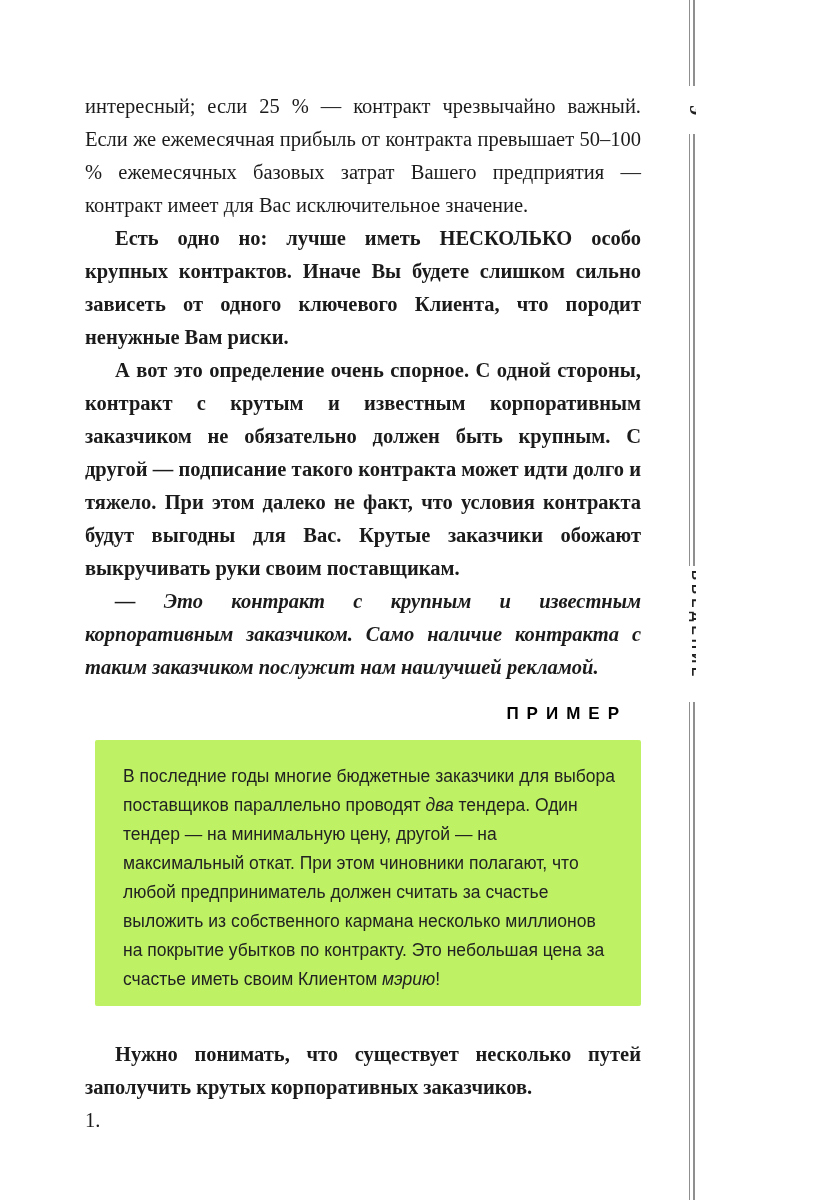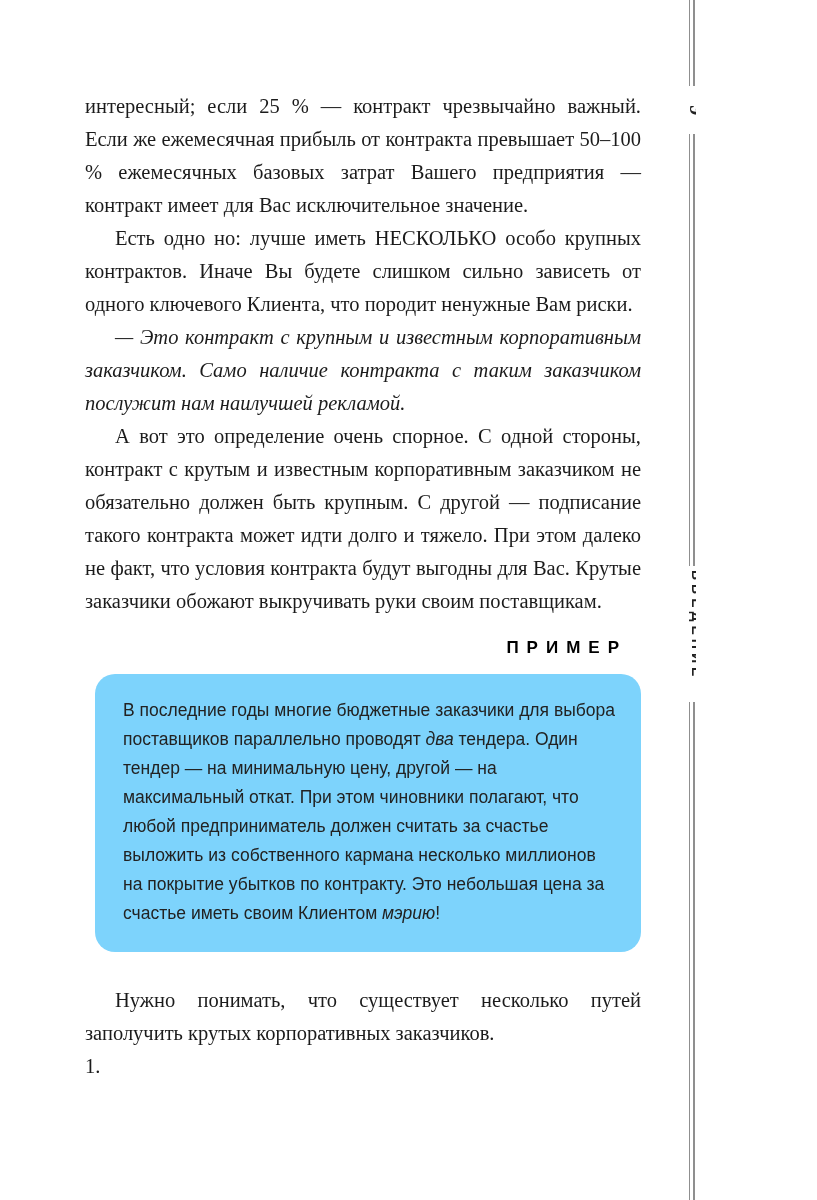--- a/index.html
+++ b/index.html
@@ -22,36 +22,36 @@
     top: 90px;
     width: 556px;
   }
   .para {
     margin: 0;
     font-size: 20.5px;
     line-height: 33px;
     text-align: justify;
     color: #1b1b1b;
   }
-  .para.indent { text-indent: 30px; }
+  .para.indent { text-indent: 30px; font-weight: bold; }
   .para em { font-style: italic; }
   .example-heading {
     margin: 20px 14px 16px 0;
     text-align: right;
     font-family: "Liberation Sans", sans-serif;
     font-size: 17px;
     font-weight: bold;
     letter-spacing: 8px;
     color: #000000;
   }
   .example-box {
     margin-left: 10px;
-    background: #7dd3fc;
-    border-radius: 20px;
-    padding: 22px 26px 24px 28px;
+    background: #bef264;
+    border-radius: 2px;
+    padding: 22px 26px 12px 28px;
   }
   .example-text {
     margin: 0;
     font-family: "Liberation Sans", sans-serif;
     font-size: 17.5px;
     line-height: 29px;
     color: #222222;
     text-align: left;
   }
   .after-box { margin-top: 32px; }
@@ -119,22 +119,22 @@
 </head>
 <body>
 
 <div class="page">
 
   <div class="text-column">
 
     <div>
         <p class="para"><span>интересный; если 25 % — контракт чрезвычайно важный. Если же ежемесячная прибыль от контракта превышает 50–100 % ежемесячных базовых затрат Вашего предприятия — контракт имеет для Вас исключительное значение.</span></p>
         <p class="para indent"><span>Есть одно но: лучше иметь НЕСКОЛЬКО особо крупных контрактов. Иначе Вы будете слишком сильно зависеть от одного ключевого Клиента, что породит ненужные Вам риски.</span></p>
+        <p class="para indent"><span>А вот это определение очень спорное. С одной стороны, контракт с крутым и известным корпоративным заказчиком не обязательно должен быть крупным. С другой — подписание такого контракта может идти долго и тяжело. При этом далеко не факт, что условия контракта будут выгодны для Вас. Крутые заказчики обожают выкручивать руки своим поставщикам.</span></p>
         <p class="para indent"><em>— Это контракт с крупным и известным корпоративным заказчиком. Само наличие контракта с таким заказчиком послужит нам наилучшей рекламой.</em></p>
-        <p class="para indent"><span>А вот это определение очень спорное. С одной стороны, контракт с крутым и известным корпоративным заказчиком не обязательно должен быть крупным. С другой — подписание такого контракта может идти долго и тяжело. При этом далеко не факт, что условия контракта будут выгодны для Вас. Крутые заказчики обожают выкручивать руки своим поставщикам.</span></p>
       </div>
 
     <h3 class="example-heading">ПРИМЕР</h3>
 
     <div class="example-box">
       <p class="example-text"><span>В последние годы многие бюджетные заказчики для выбора поставщиков параллельно проводят </span><em>два</em><span> тендера. Один тендер — на минимальную цену, другой — на максимальный откат. При этом чиновники полагают, что любой предприниматель должен считать за счастье выложить из собственного кармана несколько миллионов на покрытие убытков по контракту. Это небольшая цена за счастье иметь своим Клиентом </span><em>мэрию</em><span>!</span></p>
     </div>
 
     <div class="after-box">
         <p class="para indent"><span>Нужно понимать, что существует несколько путей заполучить крутых корпоративных заказчиков.</span></p>

